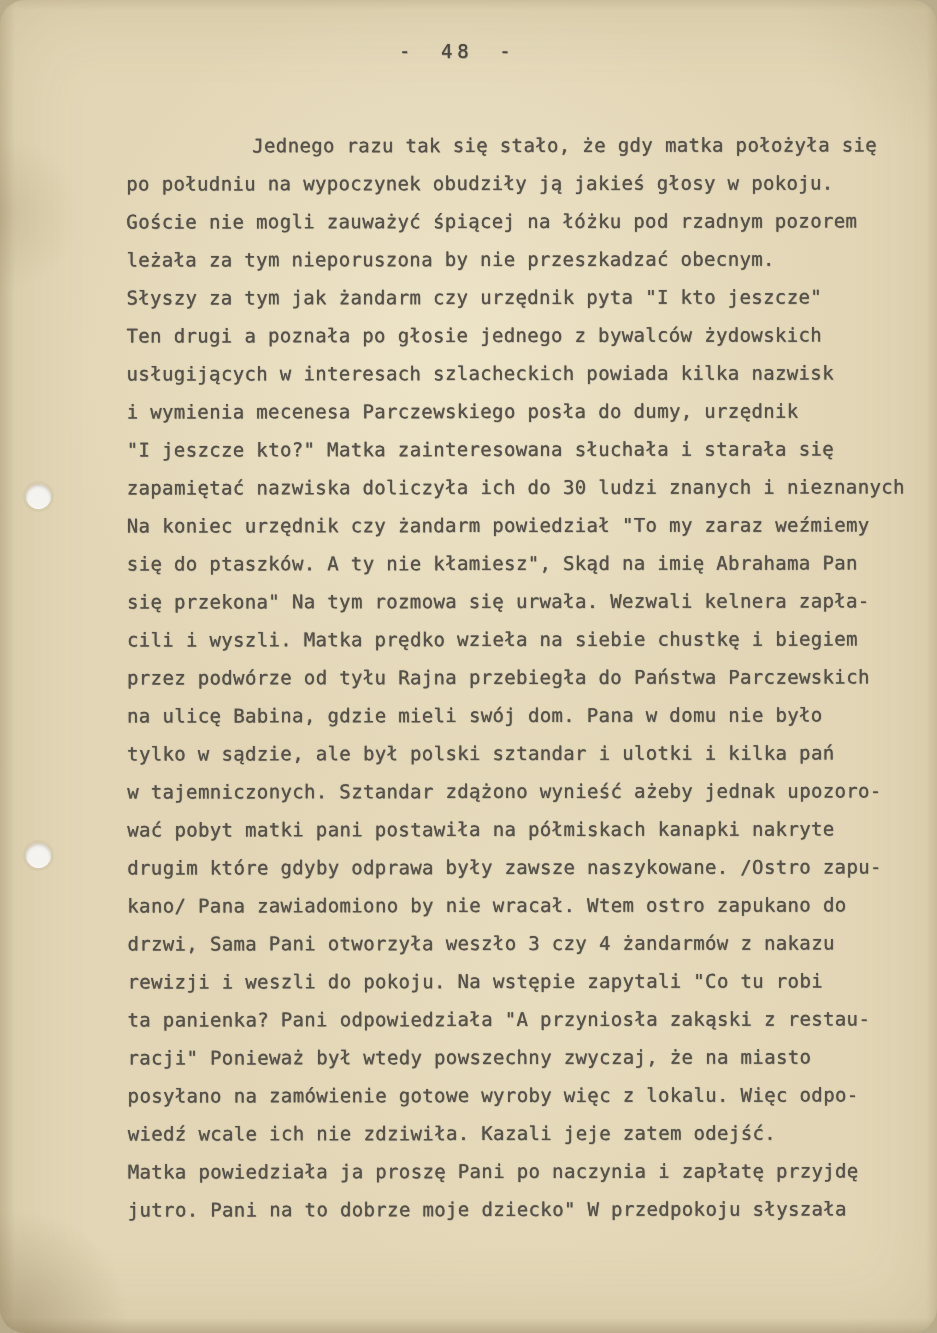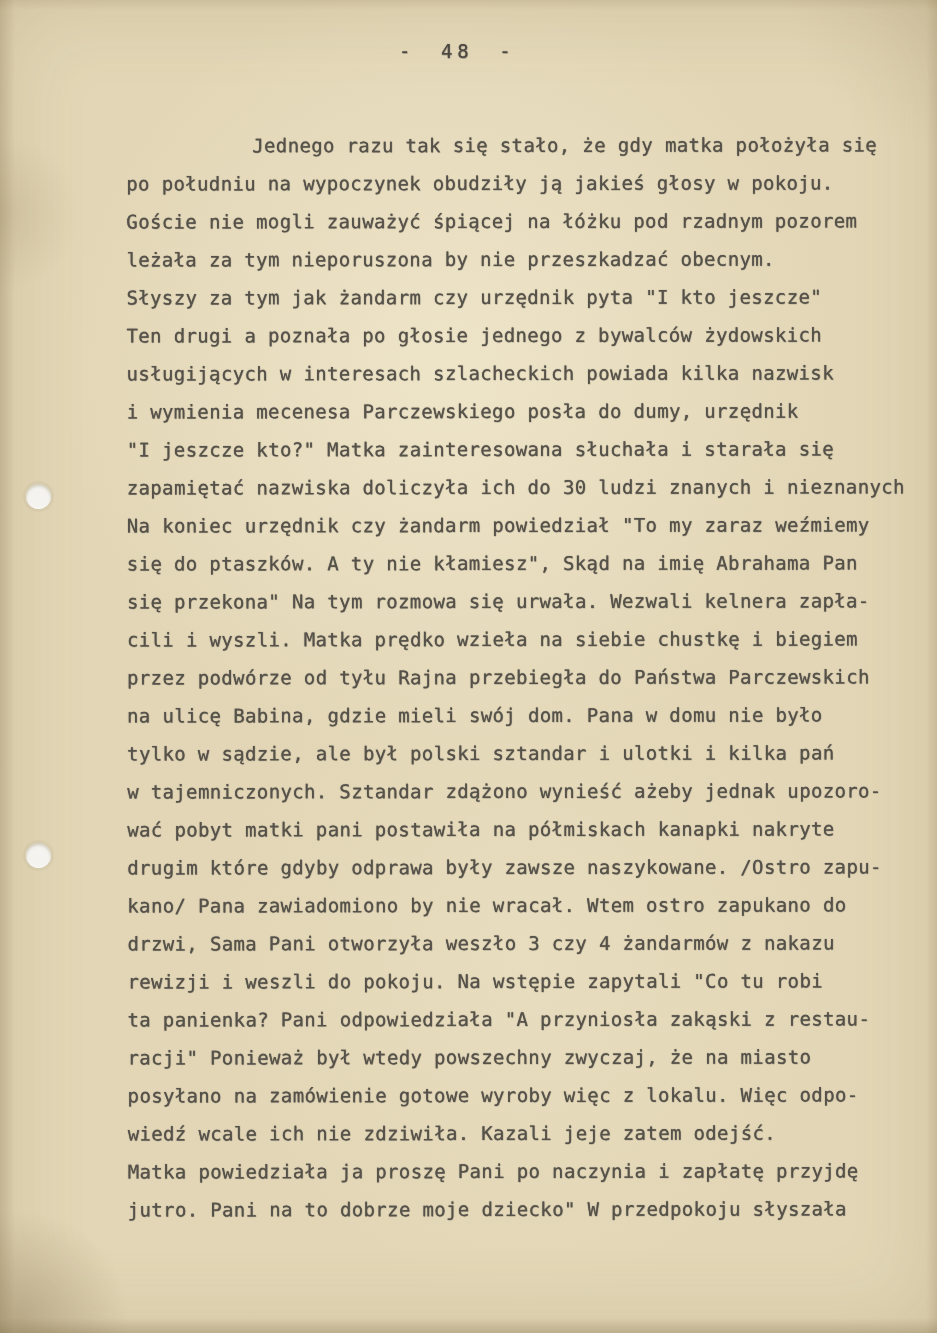--- a/index.html
+++ b/index.html
@@ -17,20 +17,21 @@
       radial-gradient(ellipse 58% 42% at 48% 28%, rgba(248,240,215,0.55), rgba(248,240,215,0) 72%),
       radial-gradient(ellipse 48% 38% at 56% 72%, rgba(242,233,205,0.35), rgba(242,233,205,0) 70%),
       radial-gradient(circle 110px at 2% 99%, rgba(112,92,56,0.30), rgba(112,92,56,0) 100%),
       radial-gradient(circle 150px at 100% 0%, rgba(150,130,90,0.16), rgba(150,130,90,0) 100%),
       radial-gradient(circle 80px at 0% 16%, rgba(120,100,62,0.14), rgba(120,100,62,0) 100%),
       linear-gradient(90deg, rgba(118,96,58,0.22) 0px, rgba(118,96,58,0) 15px),
       linear-gradient(270deg, rgba(118,96,58,0.15) 0px, rgba(118,96,58,0) 11px),
       linear-gradient(0deg, rgba(108,88,54,0.26) 0px, rgba(108,88,54,0) 15px),
       linear-gradient(180deg, rgba(118,96,58,0.12) 0px, rgba(118,96,58,0) 10px);
     font-family: "DejaVu Sans Mono", "Liberation Mono", monospace;
+    border-radius: 25px;
   }
   .vignette {
     position: absolute;
     inset: 0;
     pointer-events: none;
     box-shadow: inset 0 0 85px rgba(128,108,66,0.20);
   }
   .page-number {
     position: absolute;
     left: 399px;

